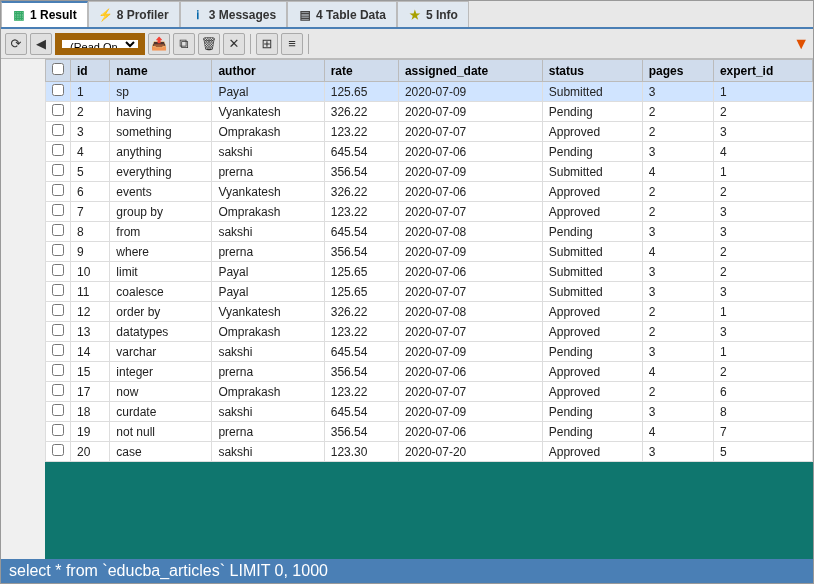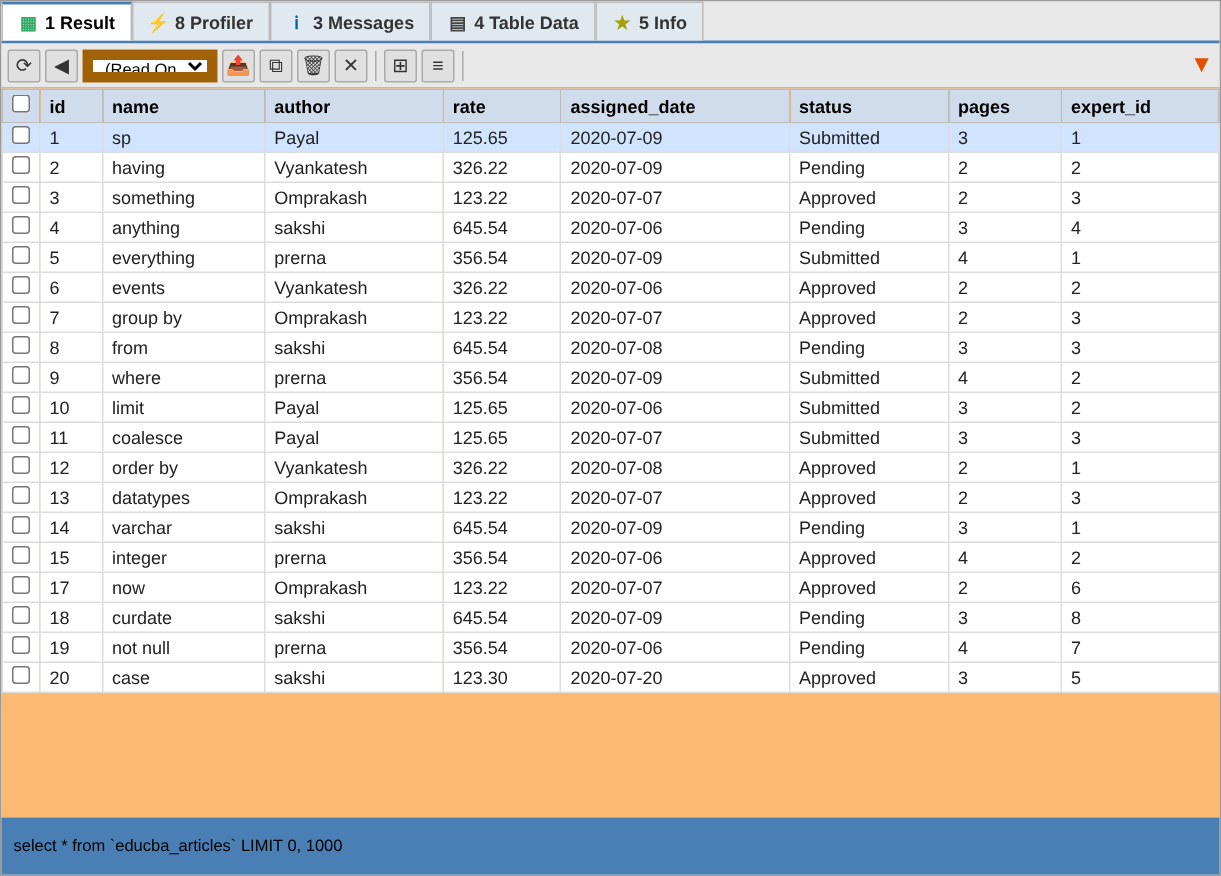--- a/index.html
+++ b/index.html
@@ -107,21 +107,22 @@
       margin-left: auto;
       color: #e05000;
       font-size: 16px;
       cursor: pointer;
     }
 
     
     .table-area {
       flex: 1;
       overflow: auto;
-      background: #fdba74;
+      background: #0f766e;
+      margin-left: 44px;
     }
 
     table {
       border-collapse: collapse;
       width: 100%;
       font-size: 12px;
     }
 
     thead tr {
       background: #d8e4f0;
@@ -161,25 +162,25 @@
       width: 20px;
     }
 
     tbody tr:first-child td {
       background: #d0e4ff;
     }
 
     
     .status-bar {
       background: #4a7fb5;
-      color: #000000;
+      color: #ffffff;
       padding: 4px 8px;
-      font-size: 11px;
+      font-size: 16px;
       flex-shrink: 0;
-      height: 38px;
+      height: 24px;
       display: flex;
       align-items: center;
     }
 
     input[type="checkbox"] {
       width: 12px;
       height: 12px;
     }
 
     .icon-result { color: #3a6; }

